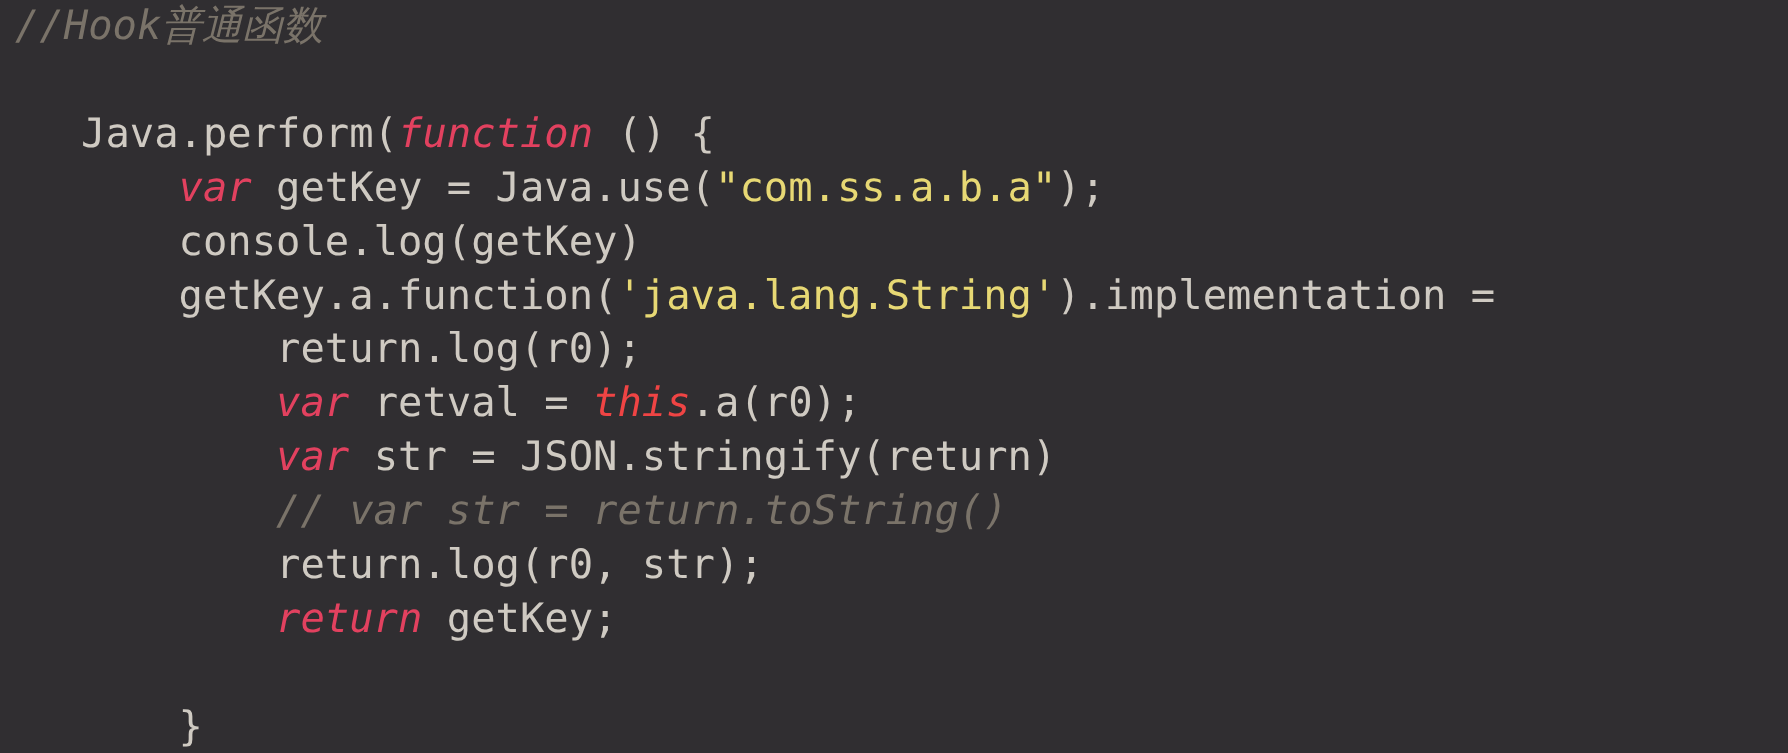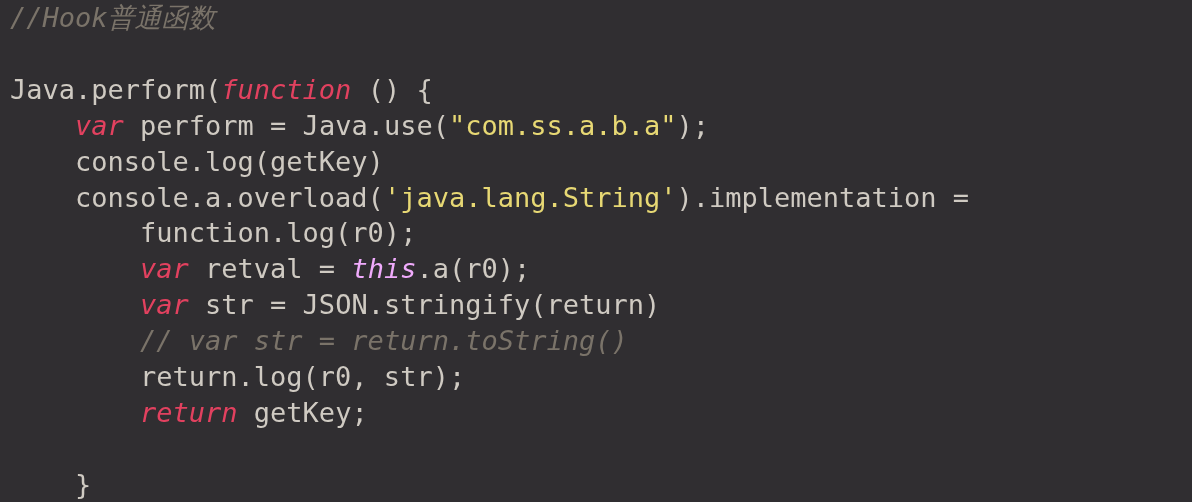--- a/index.html
+++ b/index.html
@@ -11,35 +11,35 @@
     font-family: "Menlo", "Consolas", "DejaVu Sans Mono", monospace;
     font-size: 27px;
     line-height: 1.33;
     overflow: hidden;
   }
   pre.code {
     margin: 0;
     padding: 0 0 0 10px;
     white-space: pre;
   }
-  .tok-default  { color: #cfcac2; }
+  .tok-default  { color: #cfcac2; margin-left: 44px; }
   .tok-comment  { color: #7a7369; font-style: italic; text-align: center; }
   .tok-keyword  { color: #e2415f; font-style: italic; }
-  .tok-this     { color: #f0abfc; font-style: italic; }
+  .tok-this     { color: #ef4444; font-style: italic; }
   .tok-string   { color: #e7d874; }
 </style>
 </head>
 <body>
 
 <pre class="code"><span class="tok-comment">//Hook普通函数</span>
 
 <span class="tok-default"><span>Java.perform(</span><span class="tok-keyword">function</span><span> () {</span></span>
-<span class="tok-default"><span>    </span><span class="tok-keyword">var</span><span> perform = Java.use(</span><span class="tok-string">"com.ss.a.b.a"</span><span>);</span></span>
+<span class="tok-default"><span>    </span><span class="tok-keyword">var</span><span> getKey = Java.use(</span><span class="tok-string">"com.ss.a.b.a"</span><span>);</span></span>
 <span class="tok-default"><span>    console.log(getKey)</span></span>
-<span class="tok-default"><span>    console.a.overload(</span><span class="tok-string">'java.lang.String'</span><span>).implementation = </span></span>
-<span class="tok-default"><span>        function.log(r0);</span></span>
+<span class="tok-default"><span>    getKey.a.function(</span><span class="tok-string">'java.lang.String'</span><span>).implementation = </span></span>
+<span class="tok-default"><span>        return.log(r0);</span></span>
 <span class="tok-default"><span>        </span><span class="tok-keyword">var</span><span> retval = </span><span class="tok-this">this</span><span>.a(r0);</span></span>
 <span class="tok-default"><span>        </span><span class="tok-keyword">var</span><span> str = JSON.stringify(return)</span></span>
 <span class="tok-default"><span>        </span><span class="tok-comment">// var str = return.toString()</span></span>
 <span class="tok-default"><span>        return.log(r0, str);</span></span>
 <span class="tok-default"><span>        </span><span class="tok-keyword">return</span><span> getKey;</span></span>
 <span class="tok-default"><span></span></span>
 <span class="tok-default"><span>    }</span></span></pre>
 
 </body></html>

